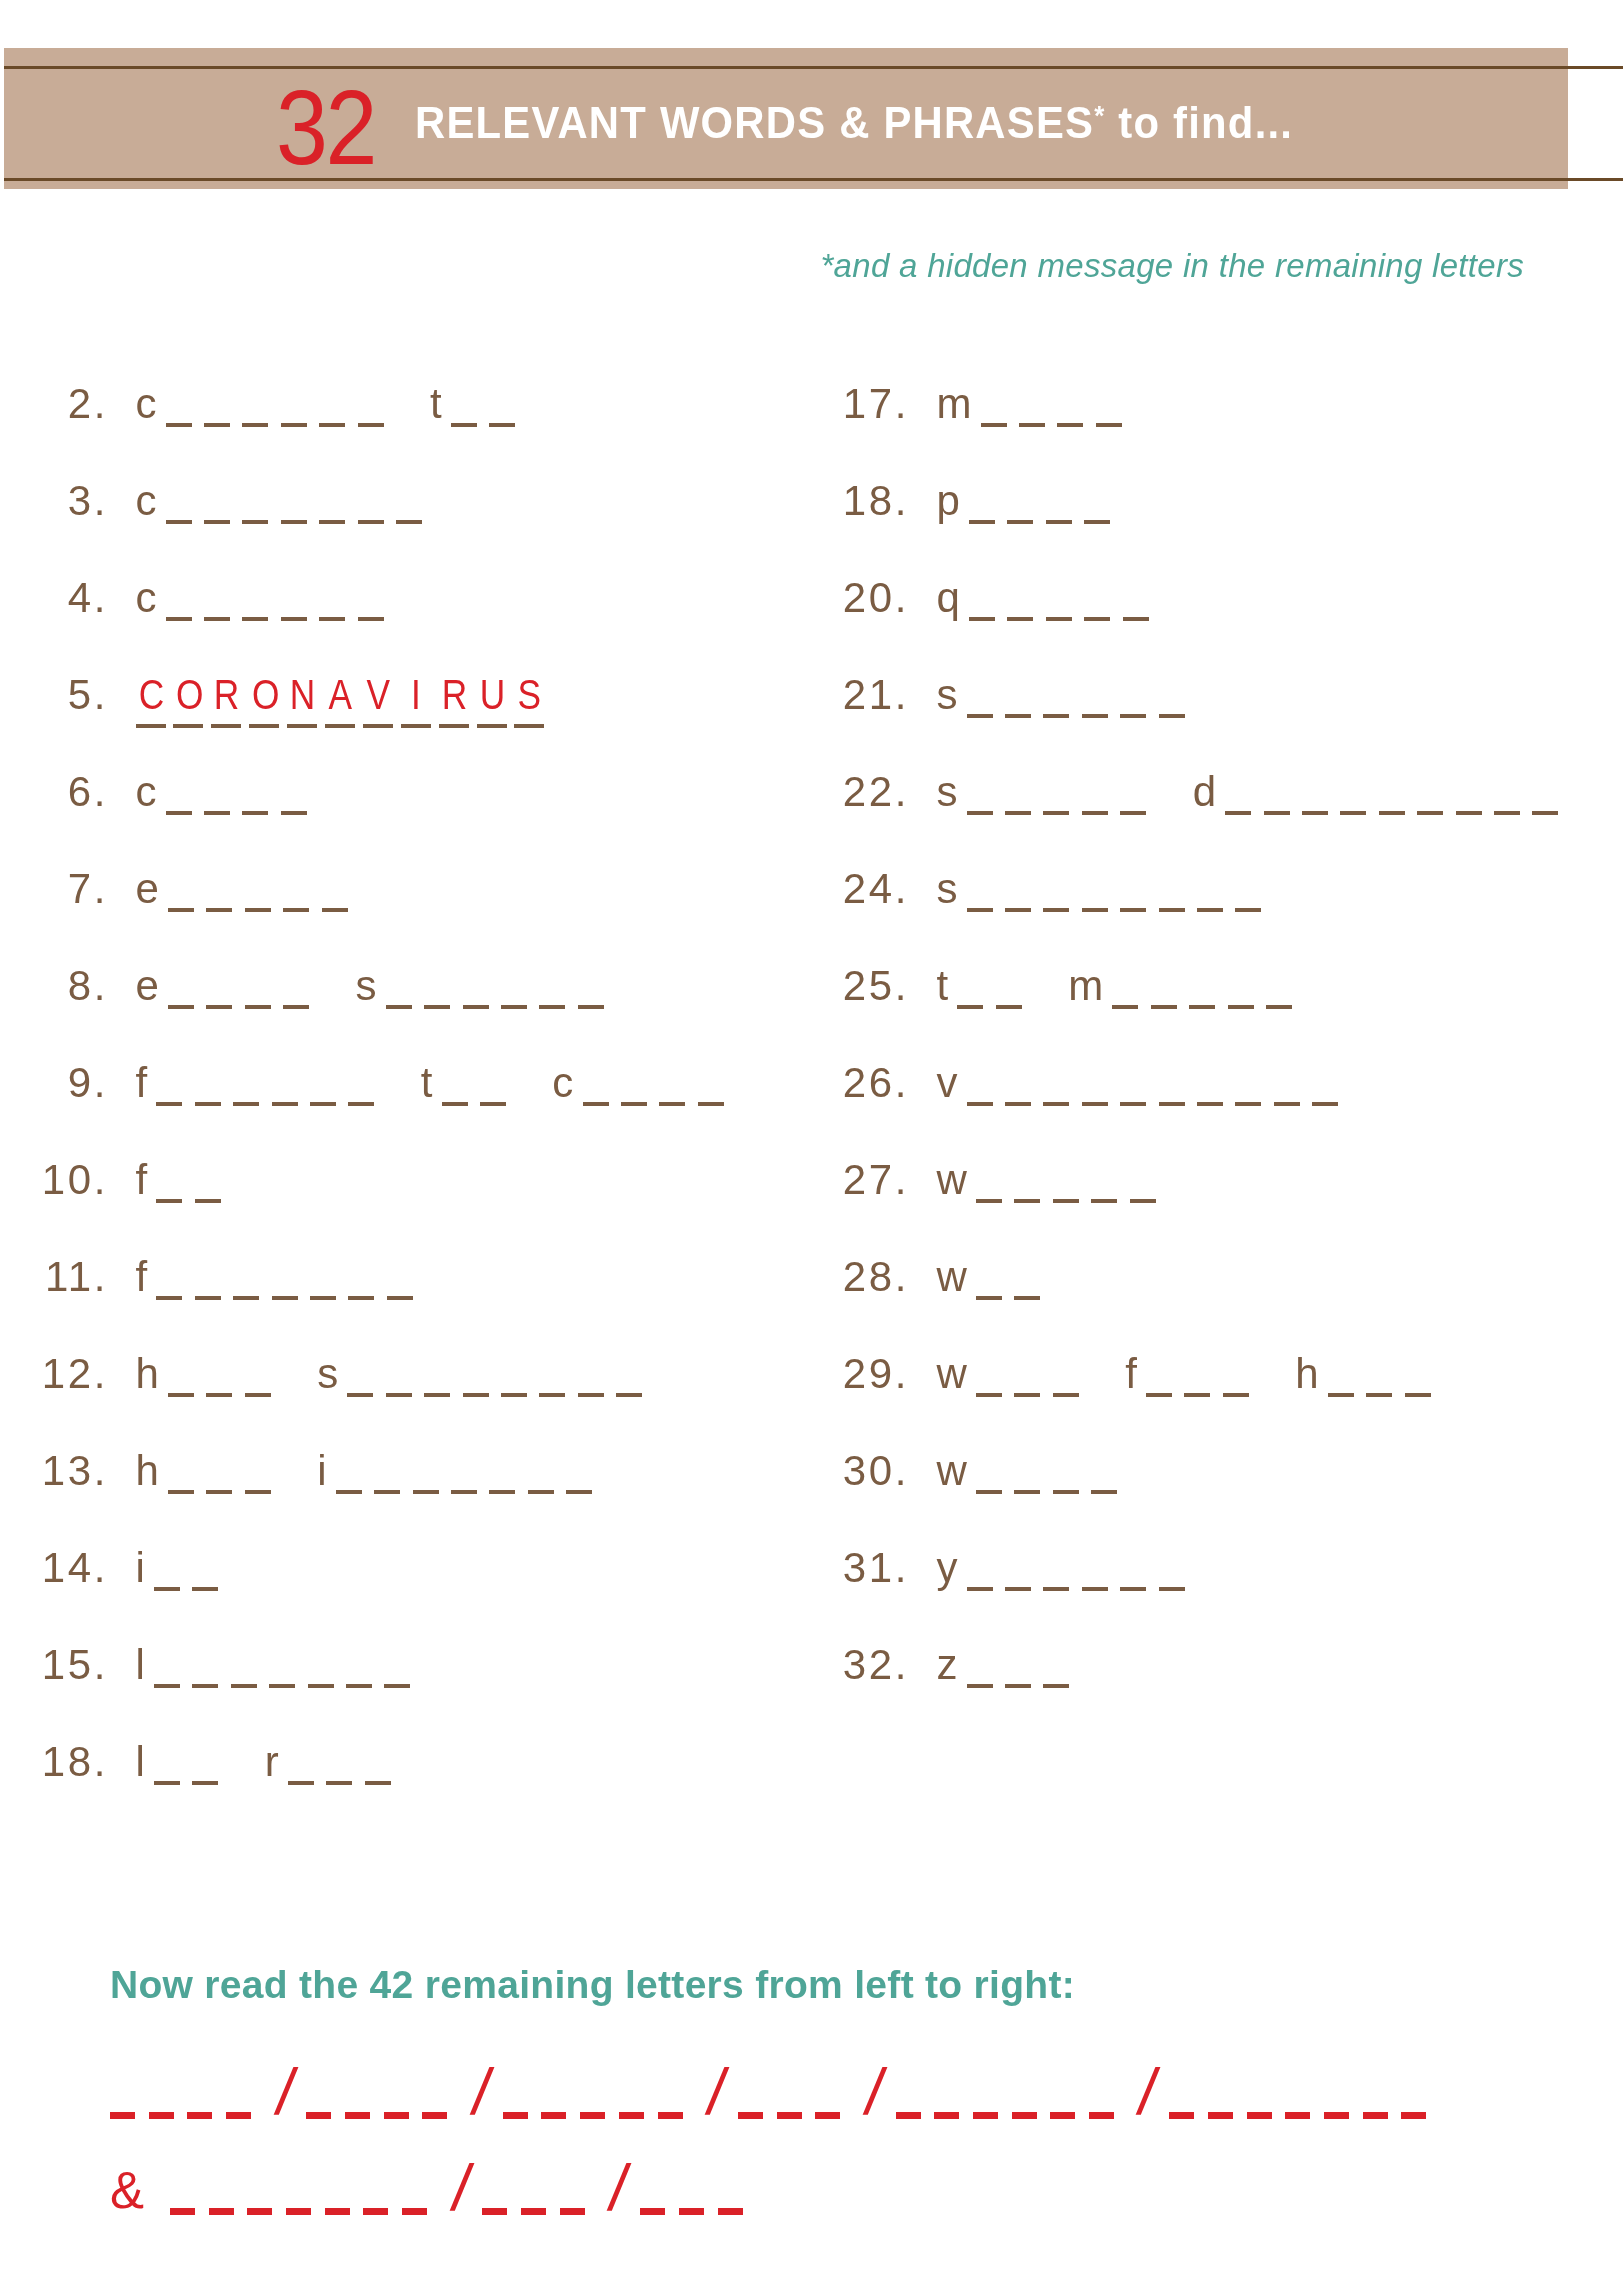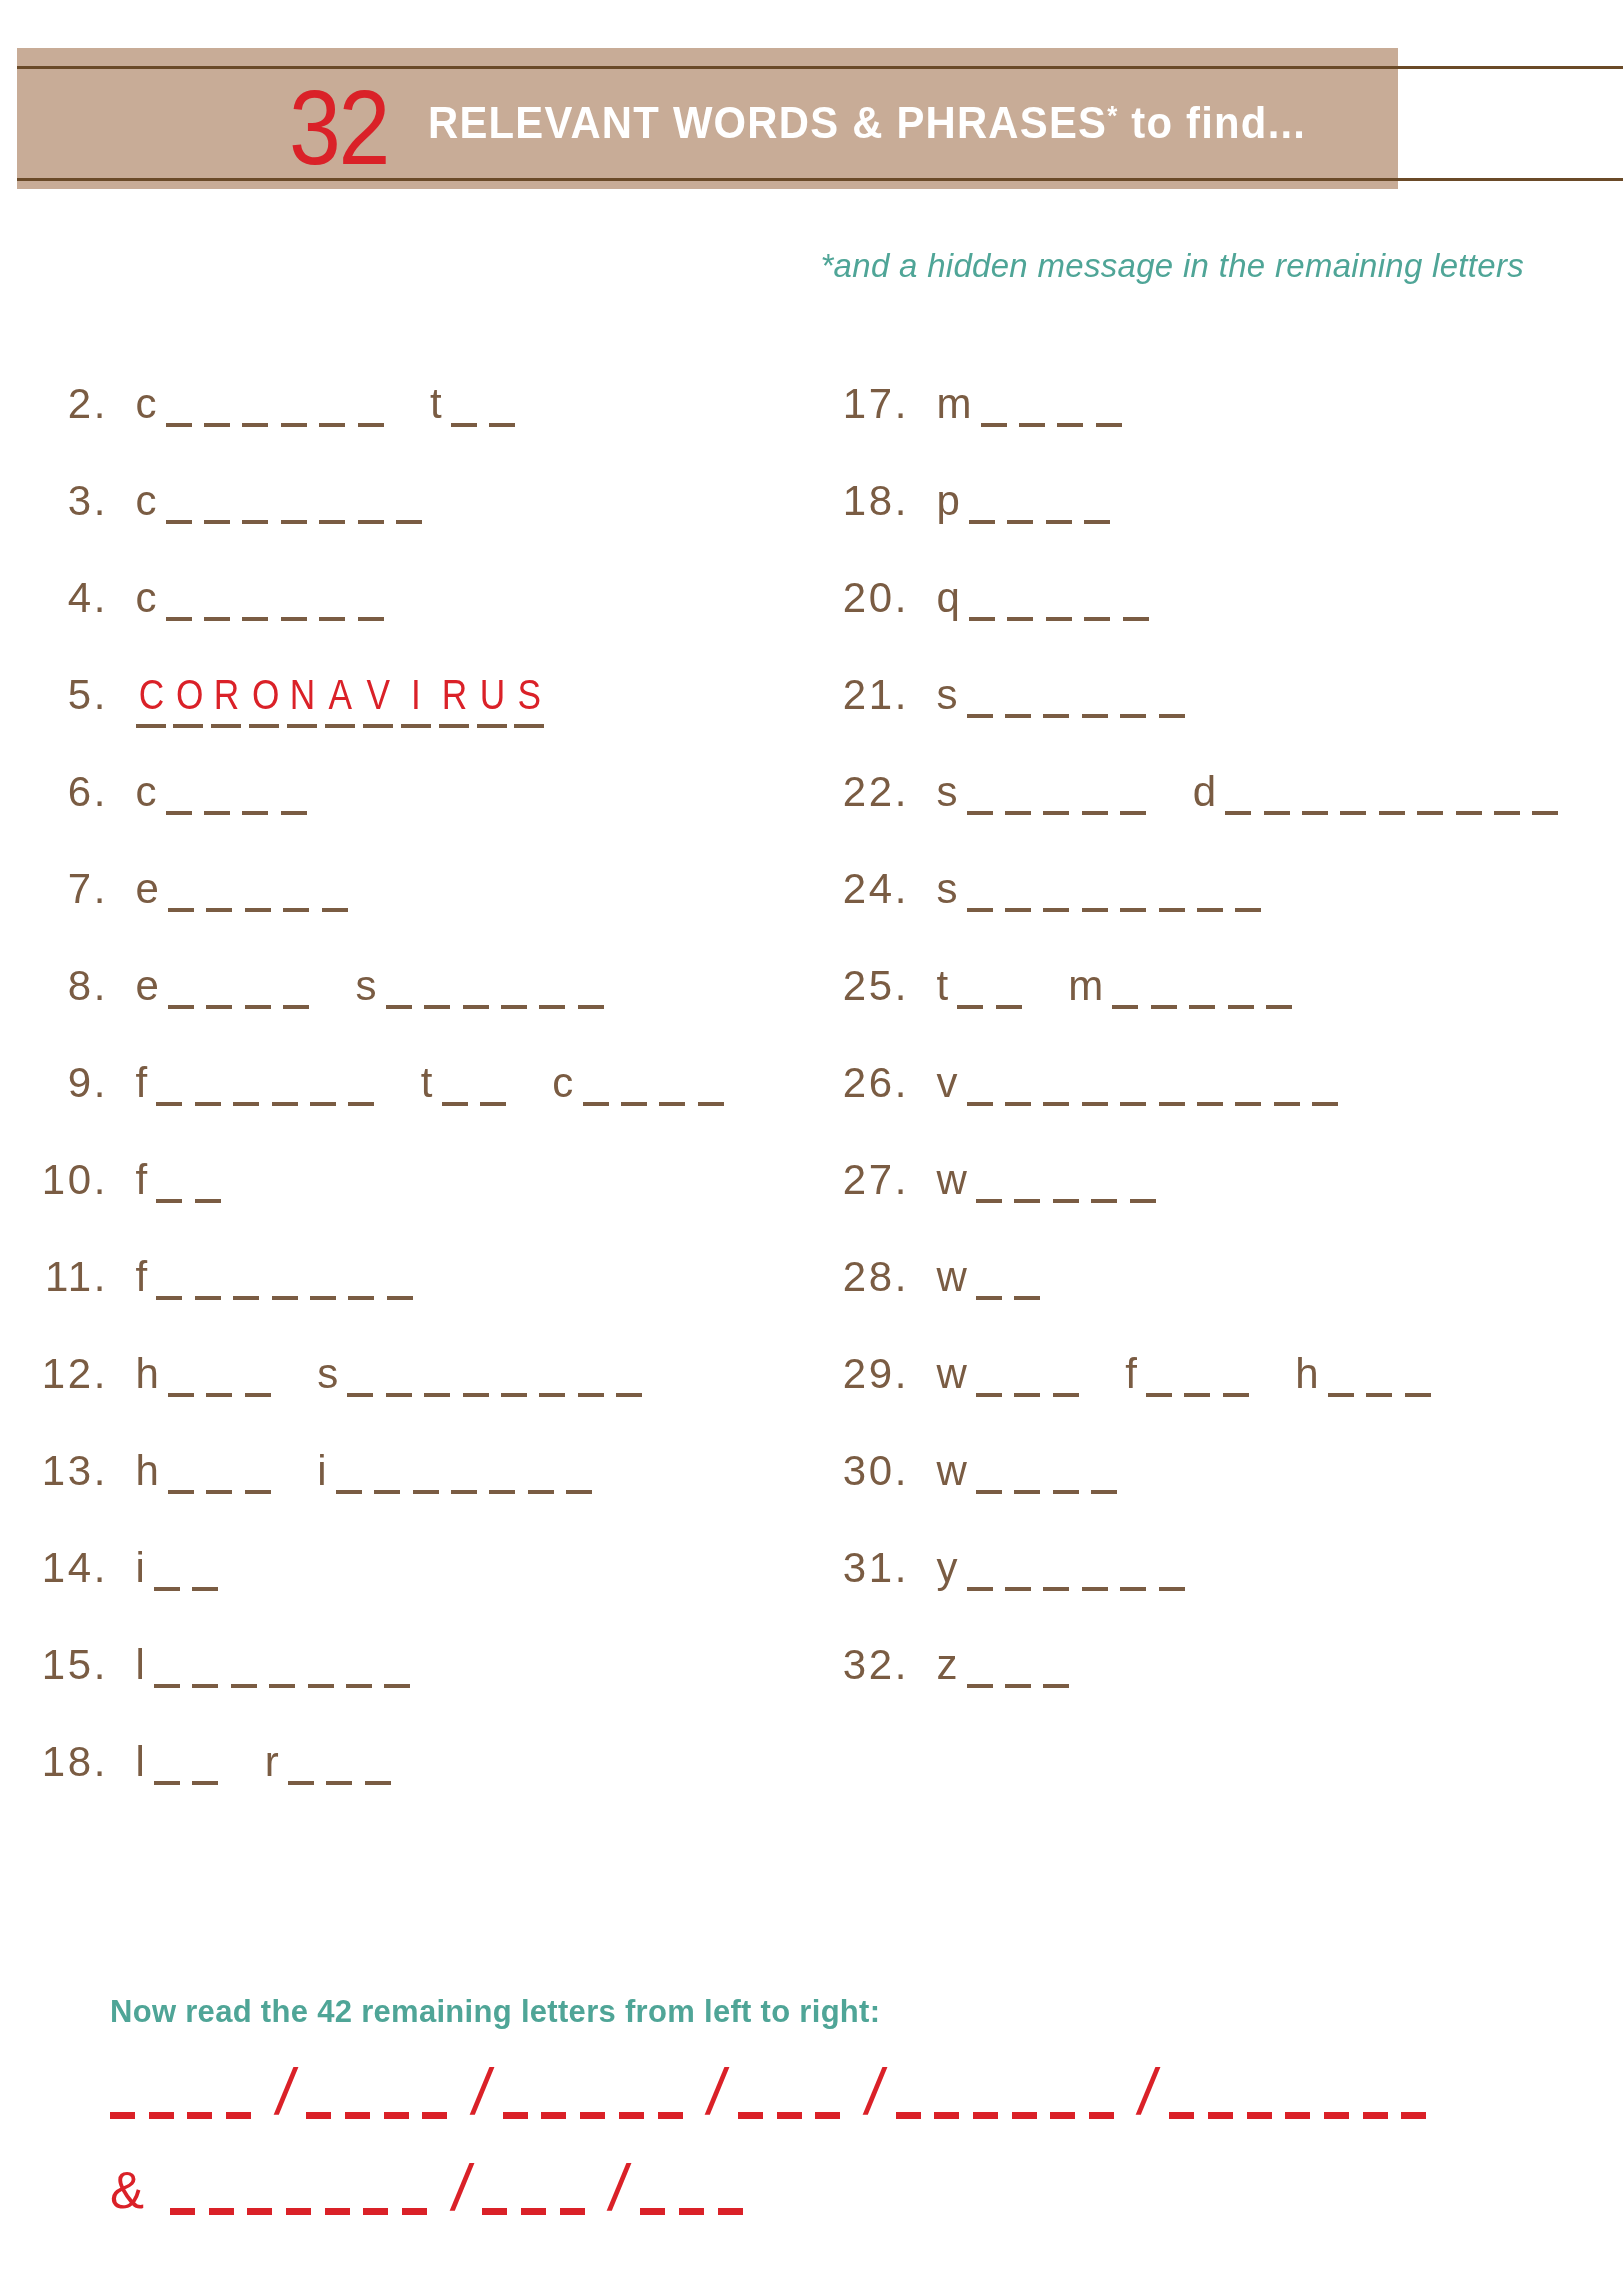--- a/index.html
+++ b/index.html
@@ -4,21 +4,21 @@
 <style>
   html,body{margin:0;padding:0;}
   body{
     width:1623px;height:2295px;position:relative;background:#ffffff;
     font-family:"Liberation Sans", sans-serif;
     -webkit-font-smoothing:antialiased;
   }
   .page{position:absolute;inset:0;overflow:hidden;}
 
   
-  .band{position:absolute;top:48px;left:17px;width:1381px;height:141px;background:var(--tan);}
+  .band{position:absolute;top:48px;left:4px;width:1564px;height:141px;background:var(--tan);}
   .rule{position:absolute;left:0;width:1623px;height:3.3px;background:var(--rule);}
   .rule-top{top:17.7px;}
   .rule-bottom{top:130px;}
   .count{
     position:absolute;left:272px;top:26px;font-size:106px;line-height:1;
     color:var(--red);transform:scaleX(.88);transform-origin:left top;letter-spacing:-2.6px;
   }
   .title{
     position:absolute;left:411px;top:50px;font-size:44px;font-weight:bold;color:#ffffff;
     letter-spacing:1.3px;transform:scaleX(.95);transform-origin:left top;white-space:nowrap;
@@ -53,22 +53,22 @@
     display:inline-block;width:30px;margin-right:7.9px;text-align:center;
     border-bottom:4.6px solid var(--brown);padding-bottom:7.9px;line-height:normal;
   }
   .cell-letter{
     display:inline-block;font-size:43px;line-height:43px;color:var(--red);
     transform:scaleX(.82);transform-origin:center bottom;
   }
 
   
   .instruction{
-    position:absolute;left:110px;top:1963px;font-size:31px;font-weight:bold;
-    color:var(--teal);white-space:nowrap;letter-spacing:0.3px;margin-top:31px;
+    position:absolute;left:110px;top:1963px;font-size:39px;font-weight:bold;
+    color:var(--teal);white-space:nowrap;letter-spacing:0.3px;
   }
   .msgline{position:absolute;left:110px;height:73px;line-height:73px;white-space:nowrap;}
   #msg1{top:2052px;}
   #msg2{top:2148px;}
   .rbl{
     display:inline-block;width:25px;height:0;border-bottom:7.2px solid var(--red);
     margin-right:13.7px;position:relative;top:7.9px;
   }
   .grp{margin-right:3.9px;}
   .slash{

